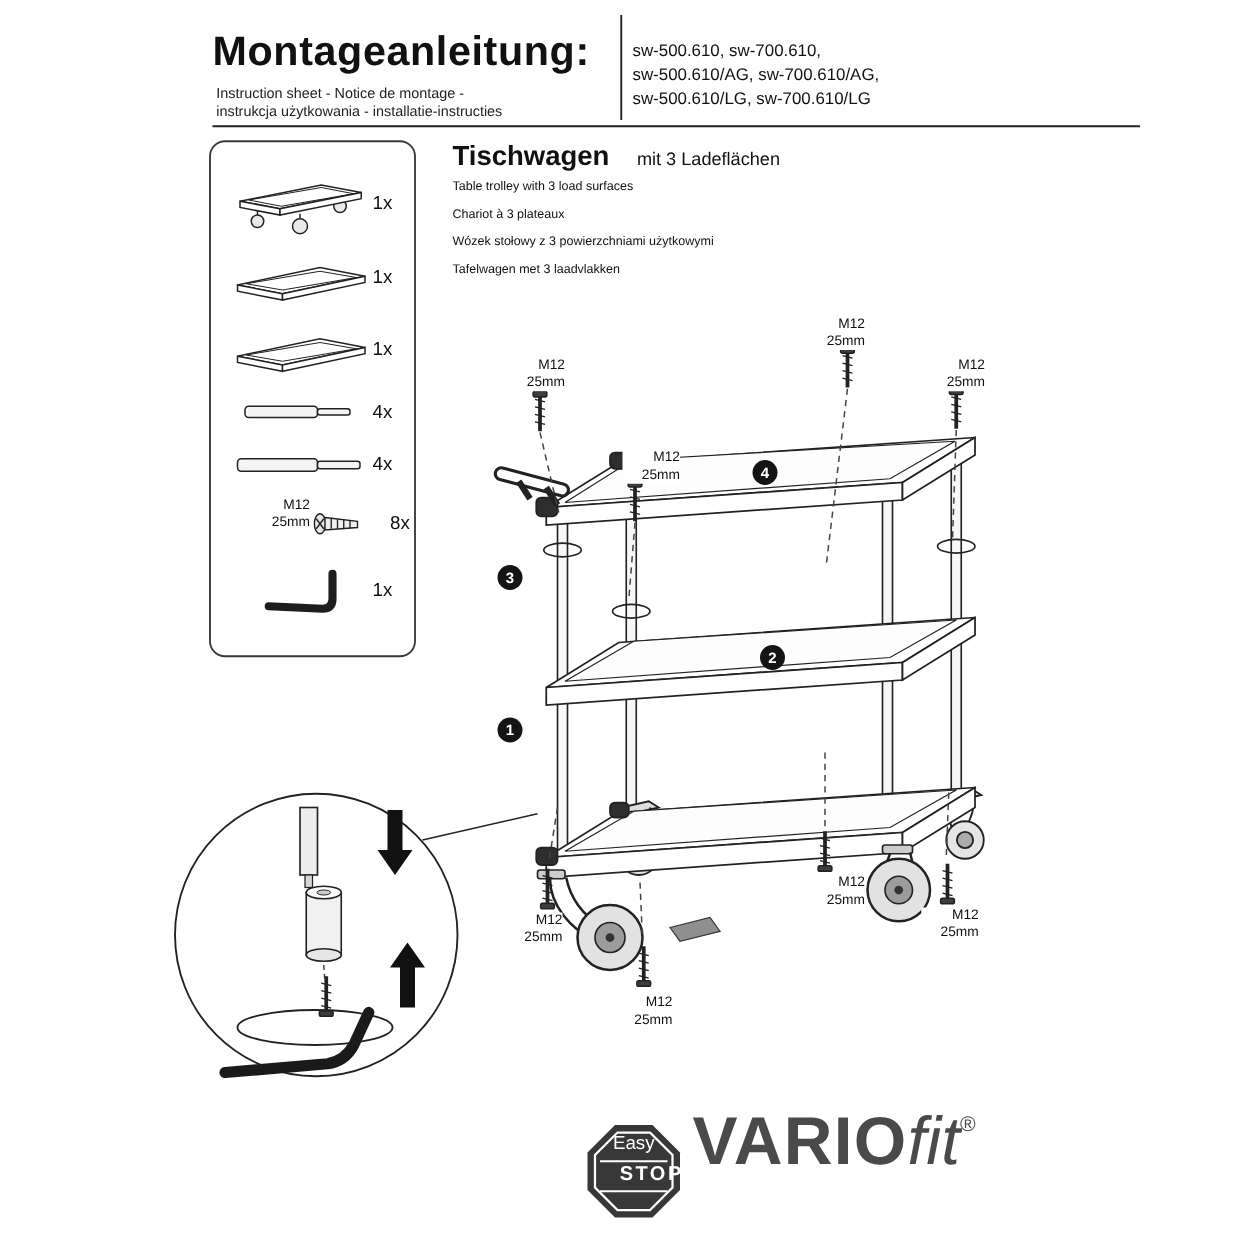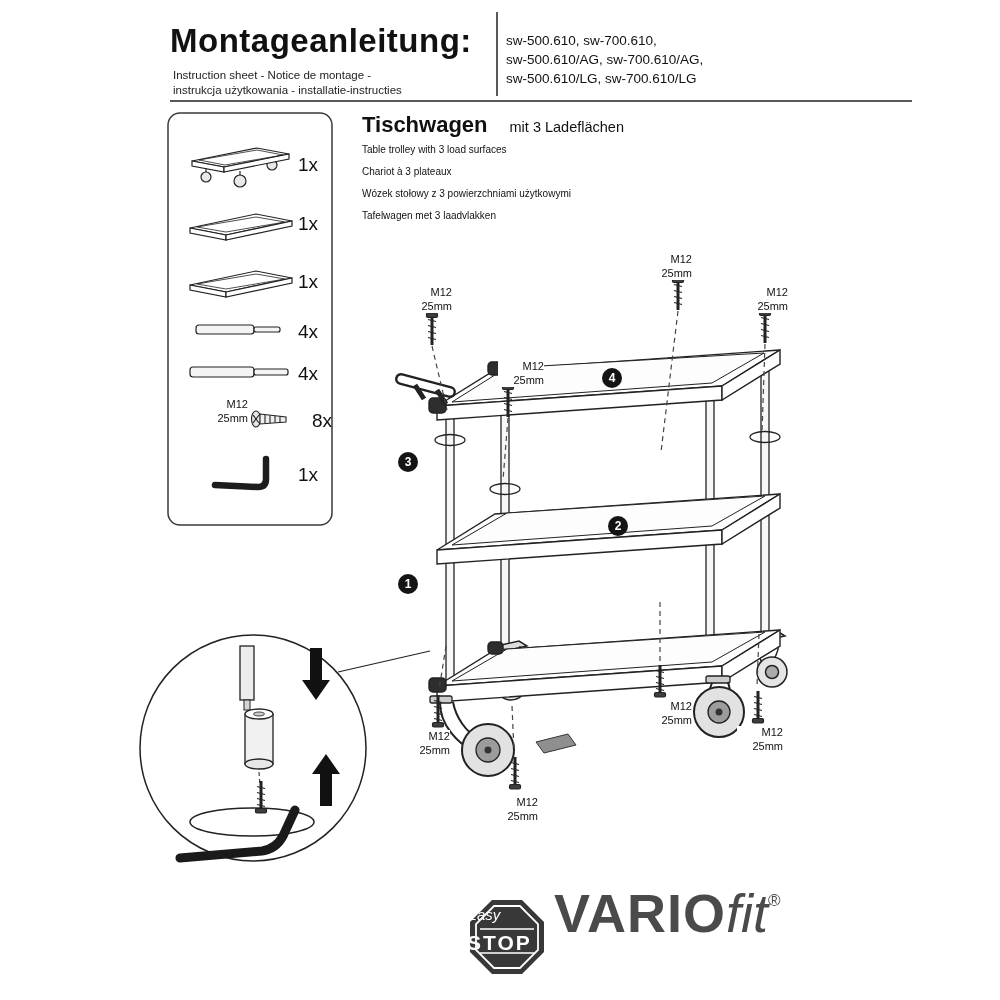--- a/index.html
+++ b/index.html
@@ -7,26 +7,26 @@
   body { font-family:"Liberation Sans", sans-serif; color:#111; }
   .page { position:relative; width:1000px; height:1000px; background:#fff; overflow:hidden;padding-left:44px; }
   .layer { position:absolute; left:0; top:0; width:1000px; height:1000px; }
   .ov { position:absolute; white-space:nowrap; }
   .h-title { font-size:33px; font-weight:bold; letter-spacing:.5px; }
   .h-sub { font-size:11.5px; color:#222; }
   .codes { font-size:13.5px; line-height:19px; }
   .pt-main { font-size:22px; font-weight:bold; }
   .pt-suffix { font-size:14.5px; font-weight:normal; margin-left:22px; }
   .pt-line { font-size:10px; }
-  .qty { font-size:19px; }
+  .qty { font-size:15px; }
   .m12 { font-size:11px; line-height:13.5px; text-align:right; width:46px; background:#fff; white-space:nowrap; }
   .step { width:20px; height:20px; border-radius:50%; background:#141414; color:#fff;
           font-size:12px; font-weight:bold; display:flex; align-items:center; justify-content:center; }
-  .easy { font-style:italic; font-size:15px; color:#fff; width:80px; }
-  .stop { font-weight:bold; font-size:21px; letter-spacing:2px; color:#fff; text-align:left; width:80px; }
+  .easy { font-size:15px; color:#fff; text-align:center; width:80px; }
+  .stop { font-weight:bold; font-size:16px; letter-spacing:2px; color:#fff; text-align:right; width:80px; }
   .vario-wrap { font-size:54px; color:#4a4a4a; }
   .vario { font-weight:bold; letter-spacing:1px; }
   .fit { font-style:italic; }
   .reg { font-size:17px; vertical-align:26px; }
 </style>
 </head>
 <body>
 
 <div class="page">
 

